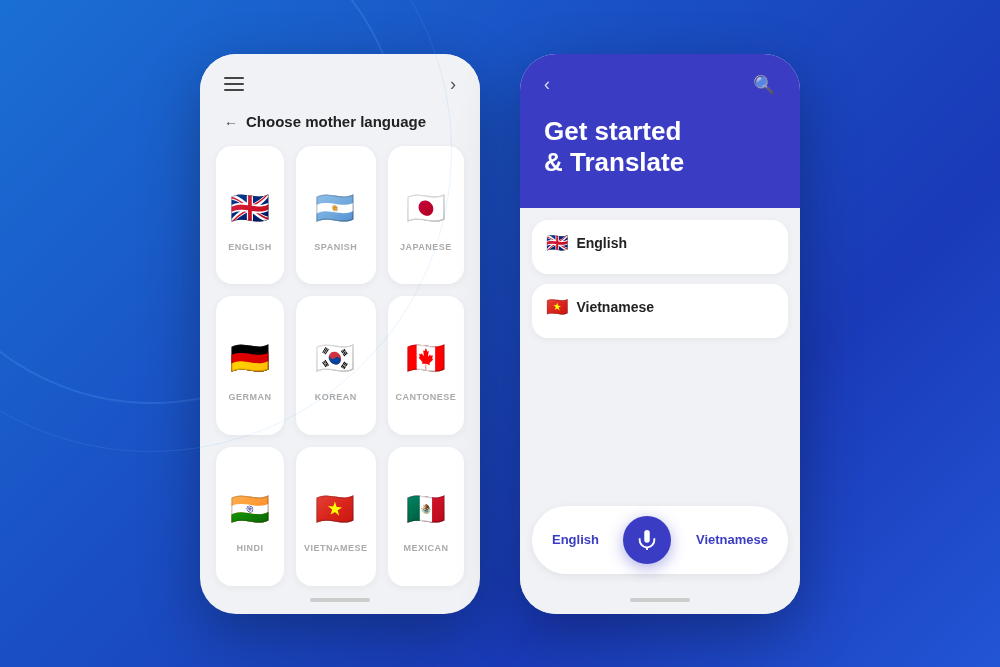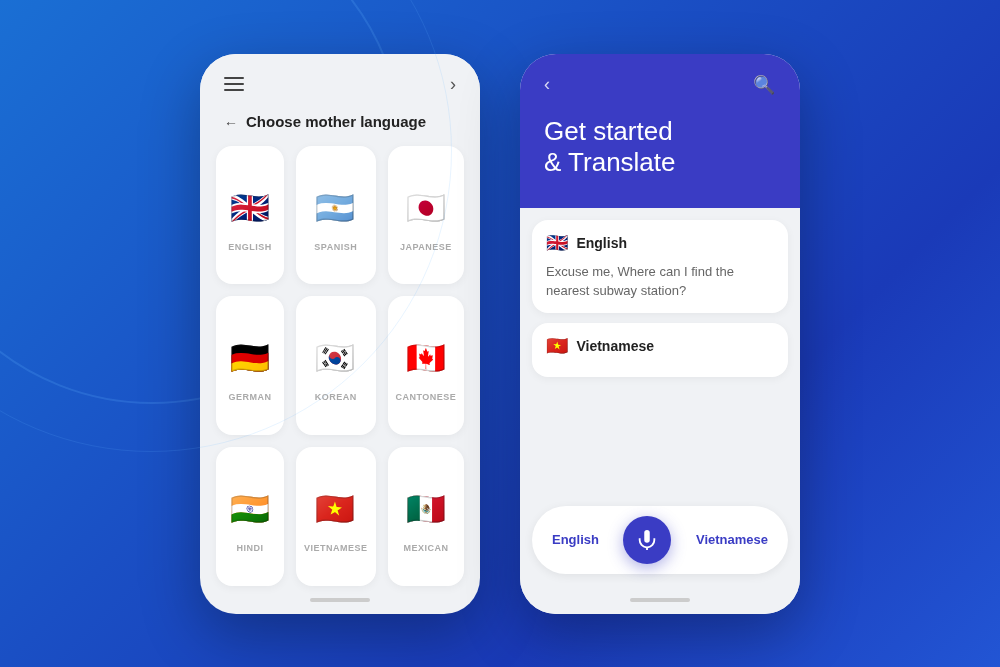--- a/index.html
+++ b/index.html
@@ -129,21 +129,21 @@
       border-radius: 0 0 0 0;
       position: relative;
     }
     .phone2-top-row {
       display: flex; justify-content: space-between; align-items: center;
       margin-bottom: 20px;
     }
     .chevron-left { font-size: 18px; color: rgba(255,255,255,0.8); }
     .search-icon-p2 { font-size: 18px; color: rgba(255,255,255,0.8); }
     .phone2-title {
-      font-size: 26px; font-weight: 400; line-height: 1.2; color: #fff;
+      font-size: 26px; font-weight: 700; line-height: 1.2; color: #fff;
     }
     .phone2-body {
       flex: 1;
       display: flex;
       flex-direction: column;
       padding: 12px;
       gap: 10px;
       background: #f0f2f5;
     }
     .translate-card {
@@ -263,21 +263,20 @@
     <div class="phone2-title">Get started<br>&amp; Translate</div>
   </div>
 
   <div class="phone2-body">
 
     <div class="translate-card">
       <div class="translate-card-header">
         <span class="flag-small">🇬🇧</span>
         <span class="translate-card-lang">English</span>
       </div>
-      <div class="translate-card-text">Excuse me, Where can I find the nearest subway station?</div>
     </div>
 
     <div class="translate-card">
       <div class="translate-card-header">
         <span class="flag-small">🇻🇳</span>
         <span class="translate-card-lang">Vietnamese</span>
       </div>
     </div>
 
     <div class="translate-controls">

